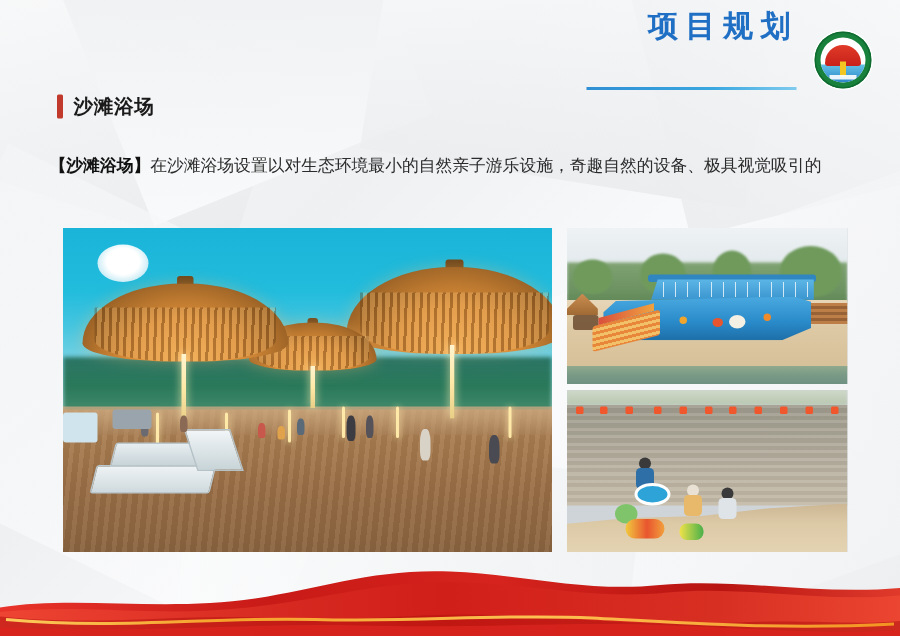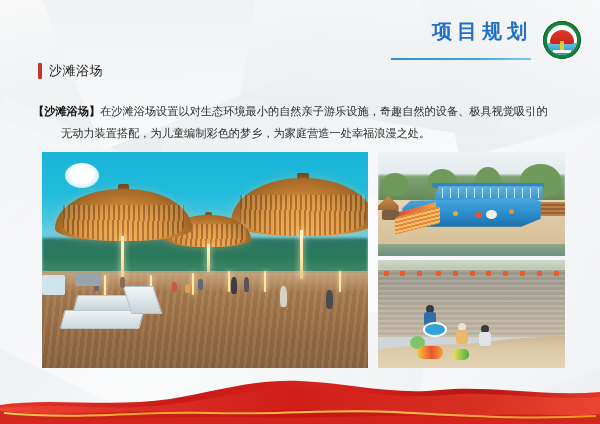--- a/index.html
+++ b/index.html
@@ -19,22 +19,22 @@
   .f1{left:-40px;top:-60px;width:230px;height:200px;background:linear-gradient(150deg,#ffffff 0%,#e8eaec 100%);transform:rotate(18deg);opacity:.85;}
   .f2{left:60px;top:-70px;width:200px;height:190px;background:linear-gradient(200deg,#e9ebed 0%,#fafbfc 100%);transform:rotate(-22deg);opacity:.9;}
   .f3{left:250px;top:-30px;width:260px;height:150px;background:linear-gradient(170deg,#fbfcfd 0%,#e7e9eb 100%);transform:rotate(9deg);opacity:.8;}
   .f4{left:430px;top:-90px;width:260px;height:220px;background:linear-gradient(220deg,#ffffff 0%,#eaecee 100%);transform:rotate(-14deg);opacity:.9;}
   .f5{left:-60px;top:150px;width:300px;height:230px;background:linear-gradient(120deg,#f4f5f6 0%,#fdfdfe 100%);transform:rotate(26deg);opacity:.7;}
   .f6{left:330px;top:160px;width:330px;height:240px;background:linear-gradient(300deg,#f1f2f4 0%,#fcfcfd 100%);transform:rotate(-20deg);opacity:.7;}
   .f7{left:120px;top:300px;width:300px;height:180px;background:linear-gradient(90deg,#fafbfb 0%,#eef0f1 100%);transform:rotate(7deg);opacity:.65;}
 
   
   .header-title-wrap{
-    position:absolute;right:68px;top:21px;
-    display:flex;align-items:center;
+    position:absolute;right:68px;top:10px;
+    display:flex;align-items:center;font-family:Liberation Mono, monospace;
   }
   .header-title{
     font-size:20px;font-weight:bold;color:#1f6fc4;
     letter-spacing:5px;line-height:1;white-space:nowrap;
   }
   .logo{
     position:absolute;right:18px;top:20px;
     width:40px;height:40px;border-radius:50%;
     background:#ffffff;
   }
@@ -65,21 +65,21 @@
   .title-underline{
     position:absolute;left:391px;top:58px;width:140px;height:2px;
     background:linear-gradient(90deg,#2f8fd4 0%,#39a7e0 60%,#7fcbee 100%);
   }
 
   
   .section-head{
     position:absolute;left:38px;top:62px;display:flex;align-items:center;
   }
   .red-bar{width:4px;height:16px;background:#c0392b;margin-right:7px;border-radius:1px;}
-  .section-title{font-size:13px;font-weight:normal;color:#1a1a1a;letter-spacing:.5px;}
+  .section-title{font-size:13px;font-weight:bold;color:#1a1a1a;letter-spacing:.5px;}
 
   
   .body-text{
     position:absolute;left:33px;top:100px;width:534px;
     font-size:11.2px;line-height:22px;color:#2b2b2b;
     text-align:justify;
   }
   .body-text .lead{font-weight:bold;color:#111;}
   .body-text .ln2{display:block;text-indent:28px;}
 
@@ -211,21 +211,20 @@
 
   <div class="title-underline"></div>
 
   <div class="section-head">
     <div class="red-bar"></div>
     <div class="section-title">沙滩浴场</div>
   </div>
 
   <div class="body-text">
     <span class="lead">【沙滩浴场】</span><span>在沙滩浴场设置以对生态环境最小的自然亲子游乐设施，奇趣自然的设备、极具视觉吸引的</span>
-    <span class="ln2">无动力装置搭配，为儿童编制彩色的梦乡，为家庭营造一处幸福浪漫之处。</span>
   </div>
 
   <div class="photo" id="photo-beach">
     <div class="ph-inner">
       <div class="bch-sky"></div>
       <div class="bch-moon"></div>
       <div class="bch-treeline"></div>
       <div class="bch-sand"></div>
       <div class="far-strip"></div>
 

